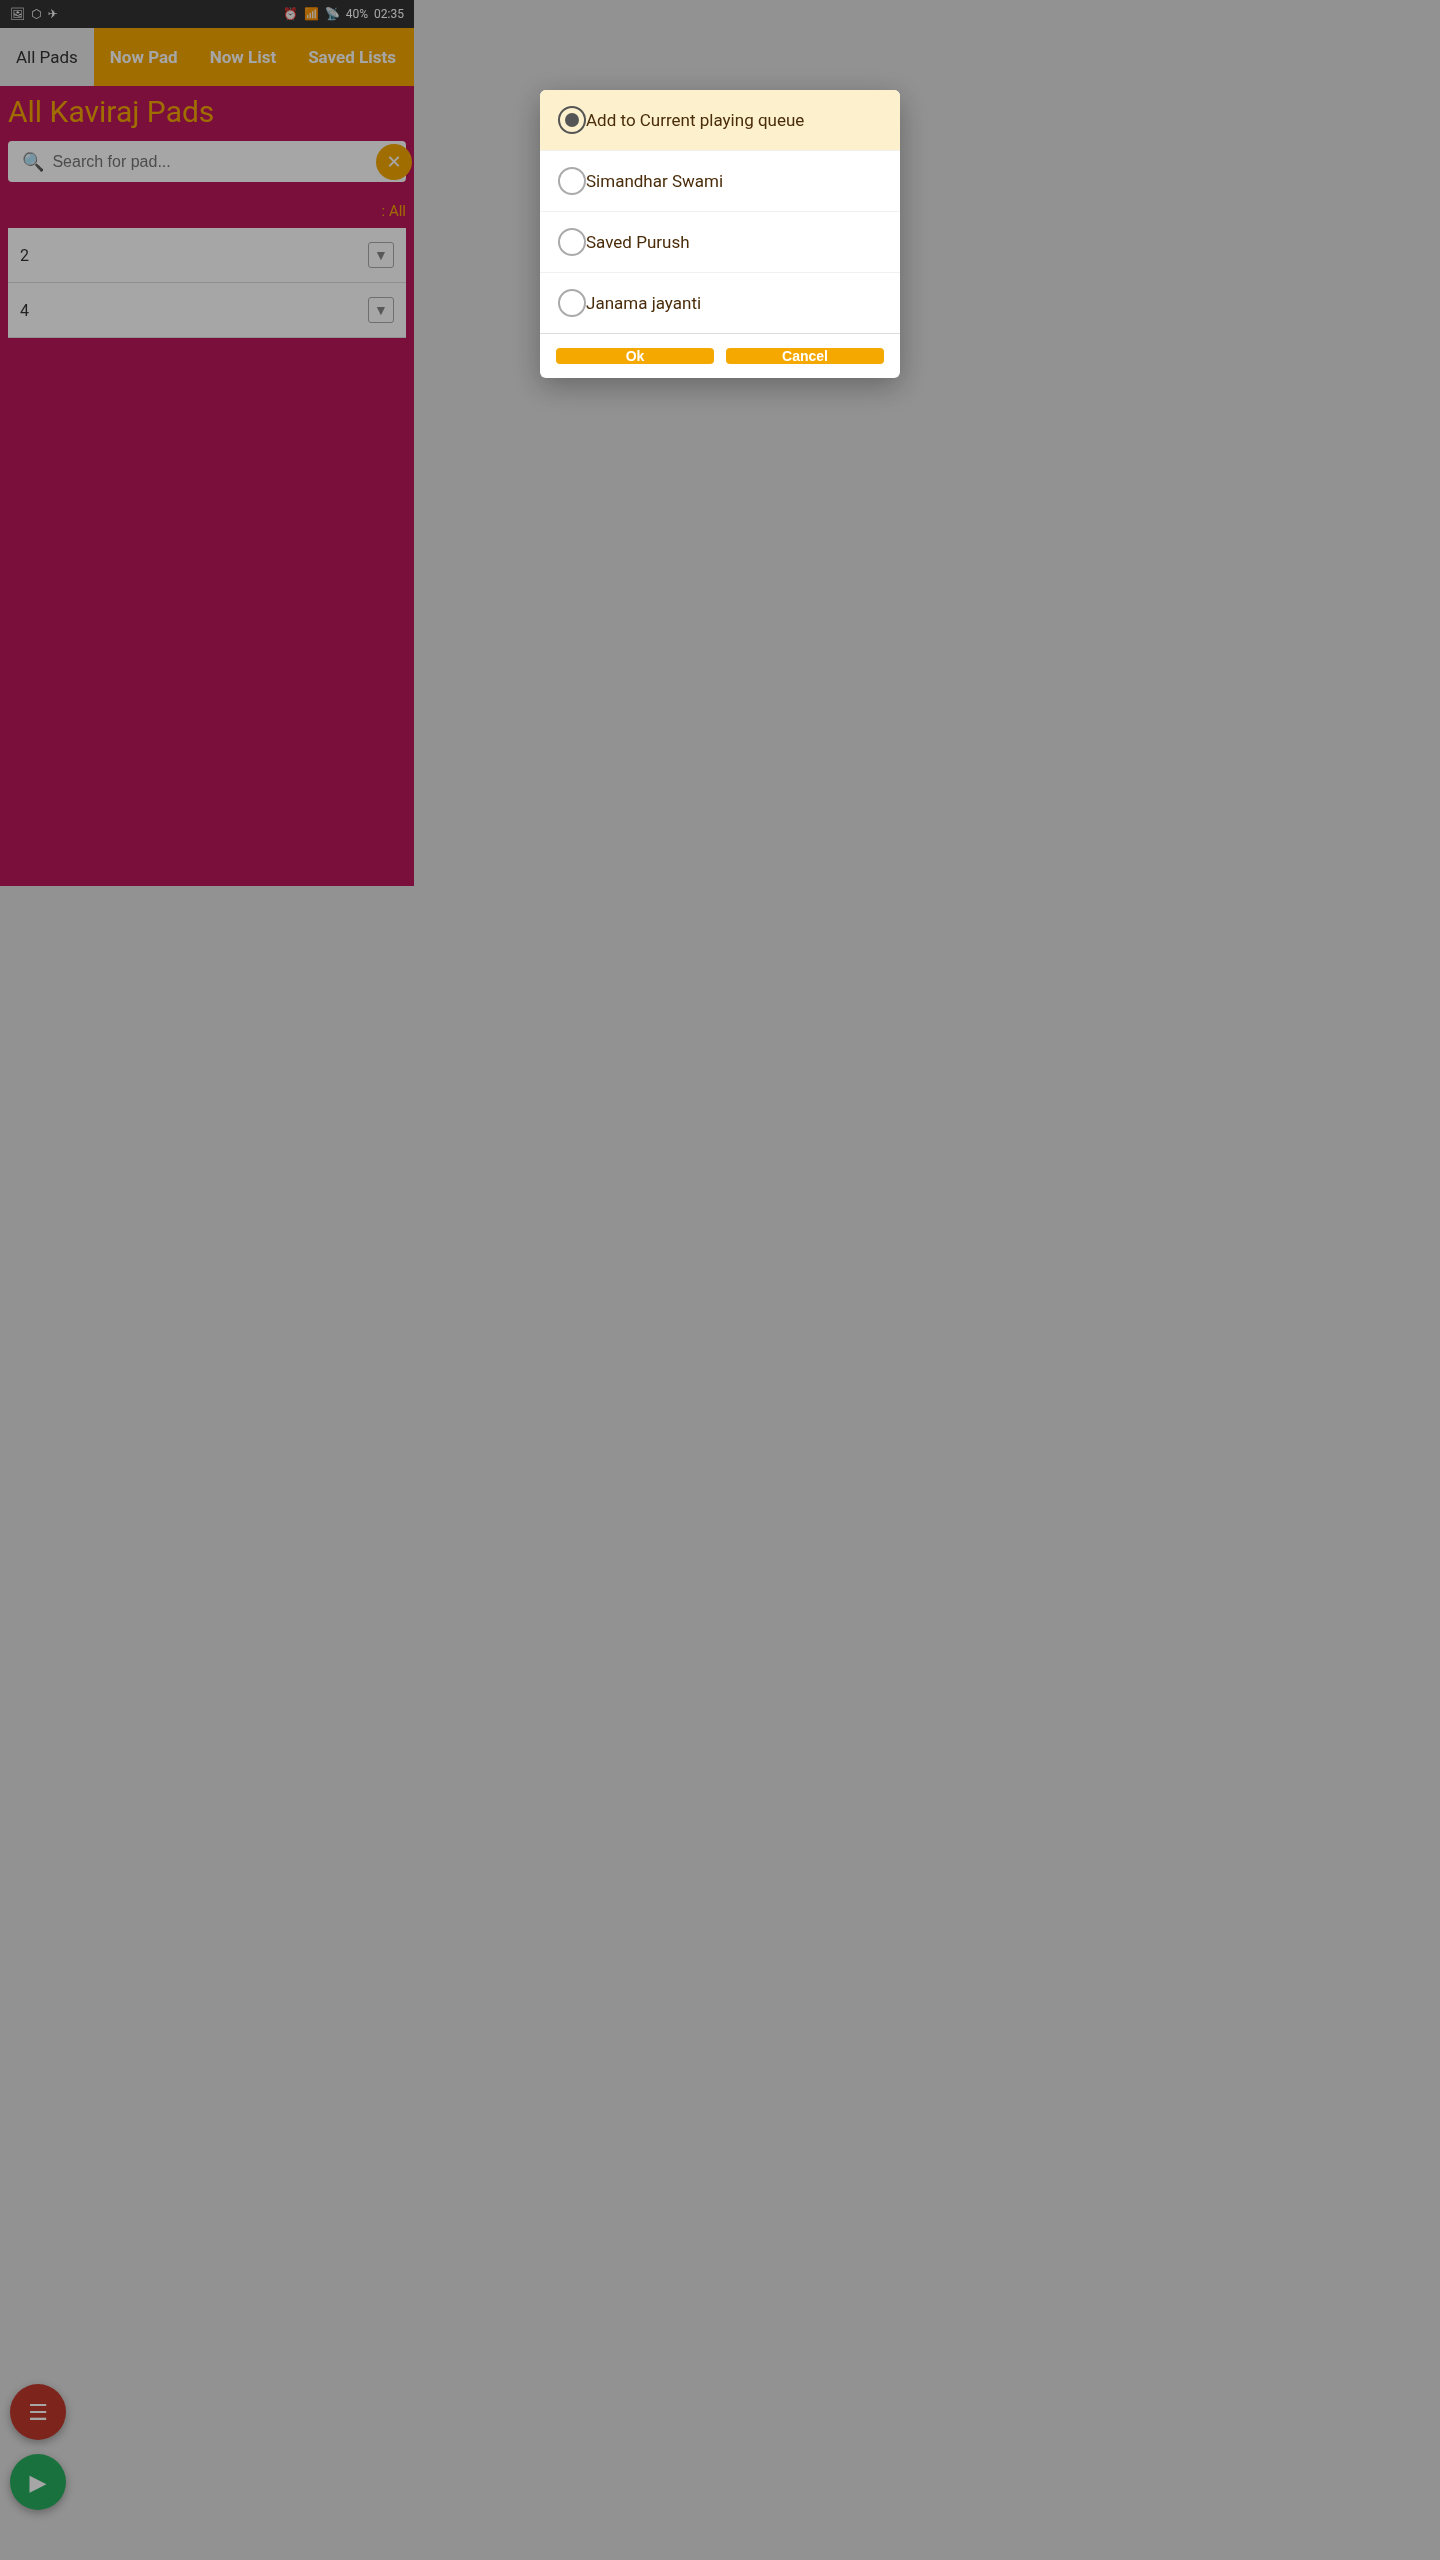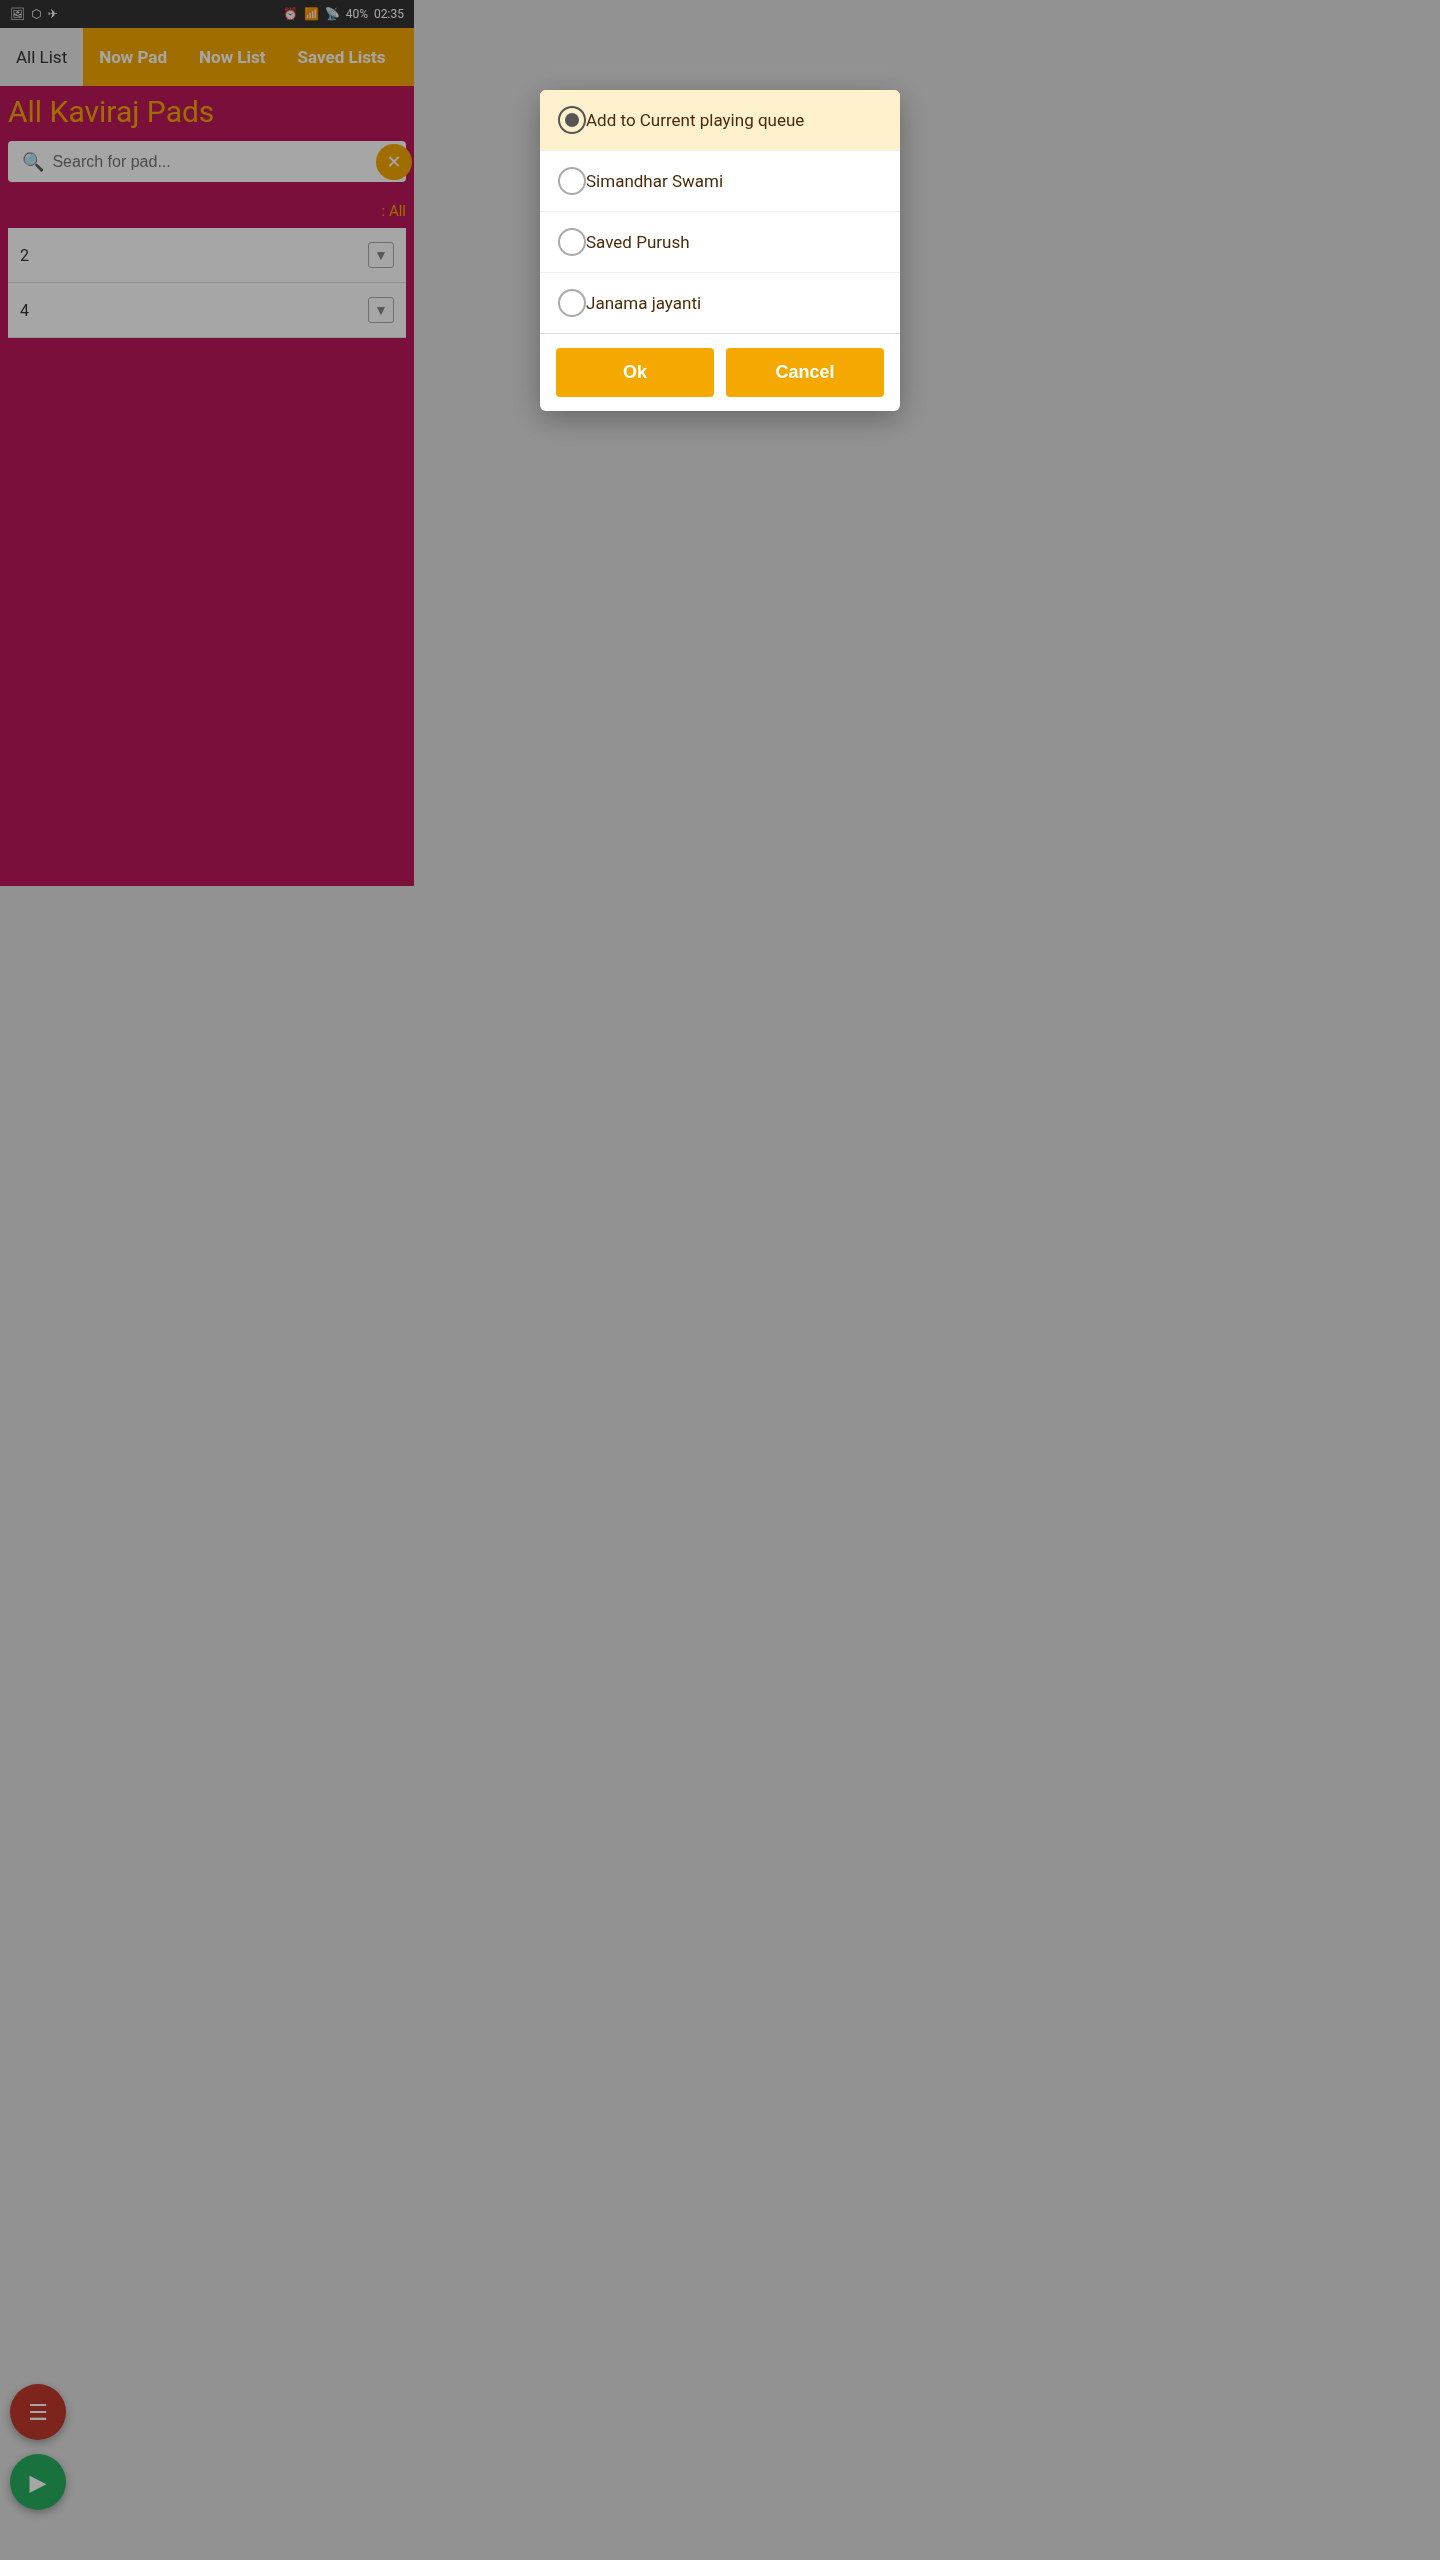--- a/index.html
+++ b/index.html
@@ -223,24 +223,23 @@
       margin: 0;
     }
 
     .dialog-footer {
       display: flex;
       padding: 14px 16px;
       gap: 12px;
     }
     .btn-ok, .btn-cancel {
       flex: 1;
-      padding: 14px;
       border: none;
       border-radius: 4px;
-      font-size: 18px;
+      font-size: 14px;
       font-weight: bold;
       cursor: pointer;
       color: #fff;
       background: #F5A800;
     }
 
     
     .fab-menu {
       position: fixed;
       bottom: 120px;
@@ -294,21 +293,21 @@
   <div class="status-bar-right">
     <span>⏰</span>
     <span>📶</span>
     <span>📡</span>
     <span>40%</span>
     <span>02:35</span>
   </div>
 </div>
 
 <div class="tab-bar">
-  <div class="tab-item">All List</div>
+  <div class="tab-item">All Pads</div>
   <div class="tab-item active">Now Pad</div>
   <div class="tab-item active">Now List</div>
   <div class="tab-item active">Saved Lists</div>
 </div>
 
 <div class="page-content">
   <div class="page-title">All Kaviraj Pads</div>
 
   <div class="search-bar">
     <span style="color:#aaa;font-size:18px;">🔍</span>

